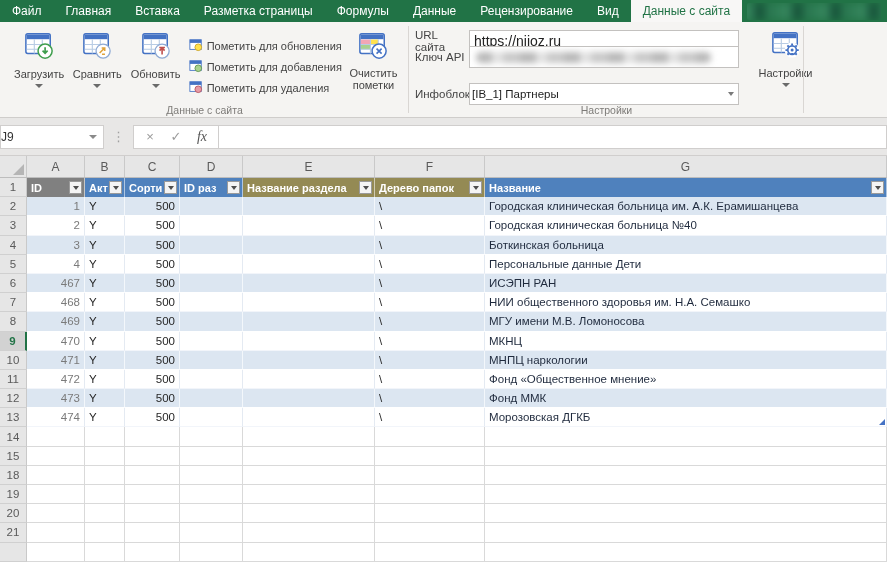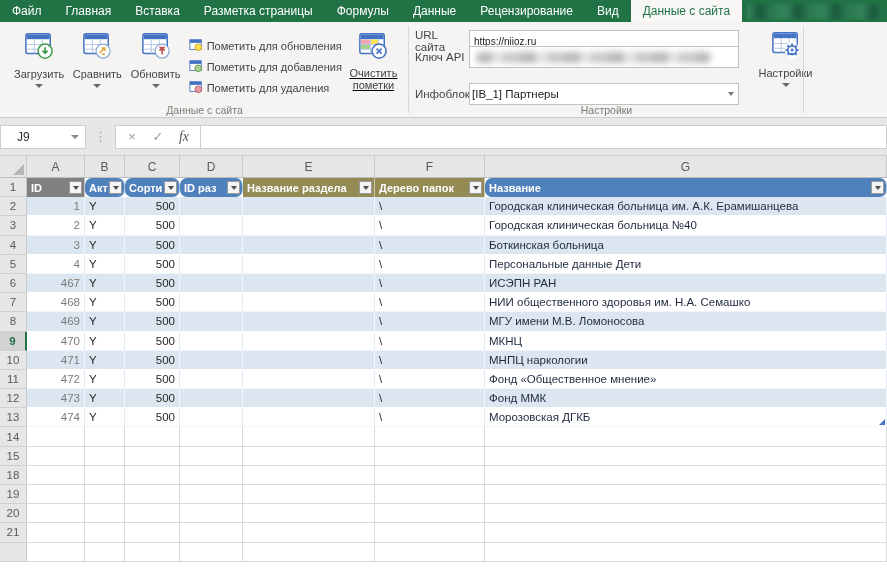--- a/index.html
+++ b/index.html
@@ -23,41 +23,41 @@
   .g1 { left:0; width:409px; }
   .g2 { left:409px; width:395px; }
   .g1-inner { display:flex; align-items:flex-start; padding:5px 4px 0 10px; }
 
   .bigbtn { width:59px; display:flex; flex-direction:column; align-items:center; padding-top:3px; cursor:default; }
   .bigbtn .lbl { font-size:11px; color:#444; margin-top:4px; line-height:12px; text-align:center; }
   .caret { width:0; height:0; border-left:4px solid transparent; border-right:4px solid transparent;
            border-top:4px solid #6a6a6a; margin-top:4px; }
   .markcol { display:flex; flex-direction:column; padding-top:8px; margin-left:4px; }
   .markbtn { display:flex; align-items:center; height:21px; font-size:11px; color:#444; gap:4px; white-space:nowrap; }
-  .clearbtn { width:64px; margin-left:0;text-decoration:underline; }
+  .clearbtn { width:64px; margin-left:0; }
   .clearbtn .lbl { margin-top:3px; }
 
   
   .frow { position:absolute; left:0; height:22px; display:flex; align-items:center; }
   .frow .flabel { width:60px; padding-left:6px; font-size:11.5px; color:#444; }
-  .tbox { width:270px; height:22px; background:#fff; border:1px solid #c3c1bf; font-size:10px;
+  .tbox { width:270px; height:22px; background:#fff; border:1px solid #c3c1bf; font-size:14px;
           color:#222; padding:0 4px; font-family:"Liberation Sans",sans-serif; }
   .combo { width:270px; height:22px; background:#fff; border:1px solid #c3c1bf; display:flex;
            align-items:center; font-size:11.5px; color:#222; padding-left:2px; }
   .combo .caret { margin:0 4px 0 auto; border-top-color:#7a7a7a; border-left-width:3.5px; border-right-width:3.5px; }
   .apiblur { position:relative; width:270px; height:22px; background:#fff; border:1px solid #c3c1bf; overflow:hidden; }
   .apiblur > div { position:absolute; left:6px; top:5px; width:235px; height:11px;
       background:repeating-linear-gradient(90deg,#b9b9b9 0 16px,#e2e2e2 16px 27px,#c9c9c9 27px 44px);
       filter:blur(3px); border-radius:5px; }
   .settingsbtn { position:absolute; left:347px; top:4px; }
 
   
   .fbar { height:38px; background:#e8e7e6; display:flex; align-items:center; border-bottom:1px solid #d0cecd; }
-  .namebox { width:86px; height:24px; background:#fff; border:1px solid #d0cecd; margin-left:0;
-             display:flex; align-items:center; font-size:12px; color:#333; padding-left:16px; }
+  .namebox { width:104px; height:24px; background:#fff; border:1px solid #d0cecd; margin-left:0;
+             display:flex; align-items:center; font-size:12px; color:#333; padding-left:0; }
   .namebox .caret { margin:0 6px 0 auto; border-top-color:#8a8a8a; }
   .fgrip { color:#a0a0a0; font-size:13px; padding:0 8px; }
   .fbtns { display:flex; align-items:center; gap:2px; background:#fff; border:1px solid #d0cecd;
            height:24px; padding:0 4px; }
   .fbtn { width:24px; text-align:center; font-size:13px; color:#9a9a9a; }
   .fx { font-family:"Liberation Serif",serif; font-style:italic; font-size:14px; color:#555; }
   .finput { flex:1; height:24px; background:#fff; border:1px solid #d0cecd; border-left:none;
             font-size:12px; padding:0 4px; font-family:"Liberation Sans",sans-serif; }
 
   
@@ -74,21 +74,21 @@
         display:flex; align-items:center; justify-content:center; font-size:11.5px; color:#5a5a5a; }
   .rh.sel { background:#d2d2d2; color:#217346; border-right:2px solid #217346; font-weight:bold; }
   .col-a{width:58px}.col-b{width:40px}.col-c{width:55px}.col-d{width:63px}
   .col-e{width:132px}.col-f{width:110px}.col-g{width:402px}
 
   
   .hrow { height:19.2px; }
   .hcell { display:flex; align-items:center; color:#fff; font-size:11px; font-weight:bold;
            padding-left:4px; border-right:1px solid rgba(255,255,255,.55); overflow:hidden; white-space:nowrap; }
   .fill-id   { background:#808080; }
-  .fill-blue { background:#4F81BD;border-radius:7px; }
+  .fill-blue { background:#4F81BD; }
   .fill-olive{ background:#948A54; }
   .fbtnq { flex:0 0 auto; margin-left:auto; margin-right:2px; width:13px; height:13px; background:#f4f4f4;
            border:1px solid #9a9a9a; display:flex; align-items:center; justify-content:center; }
   .fbtnq .tri { width:0; height:0; border-left:3.5px solid transparent; border-right:3.5px solid transparent;
                 border-top:4px solid #4d4d4d; }
 
   
   .c { font-size:11.5px; color:#262626; display:flex; align-items:center; overflow:hidden;
        white-space:nowrap; border-right:1px solid #e4eaf2; border-bottom:1px solid #f2f5fa; padding:0 4px; }
   .r.band .c { background:#DCE6F1; border-right-color:#f3f7fb; border-bottom-color:#fff; }

